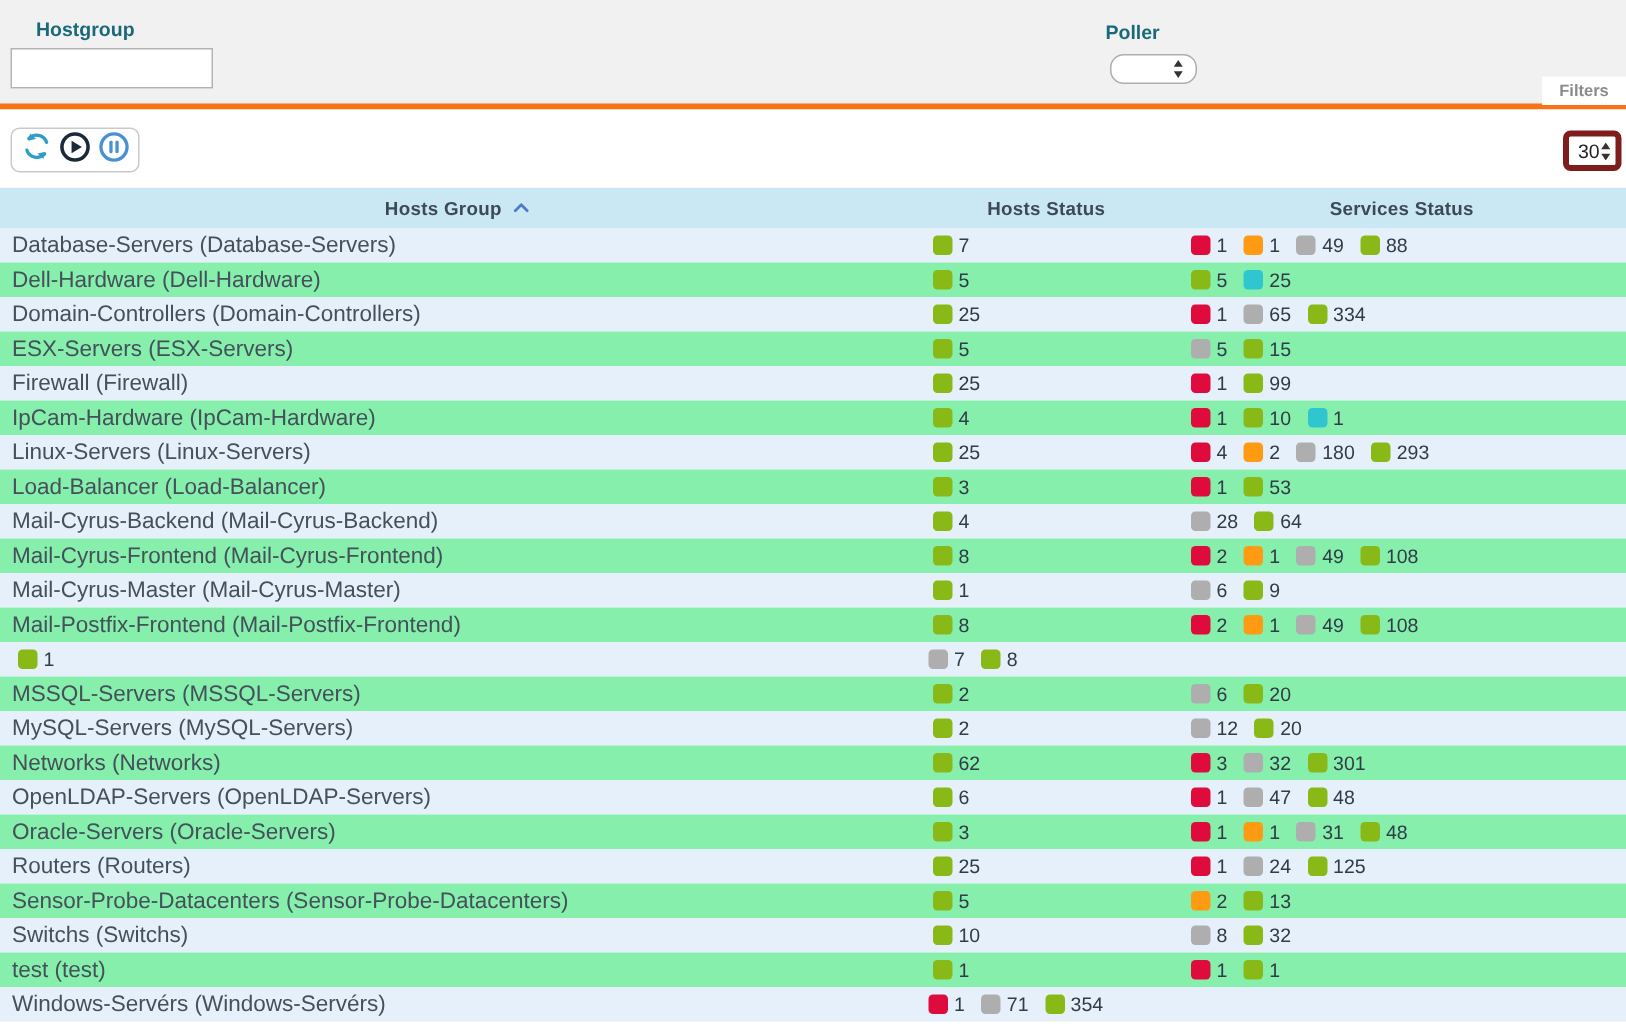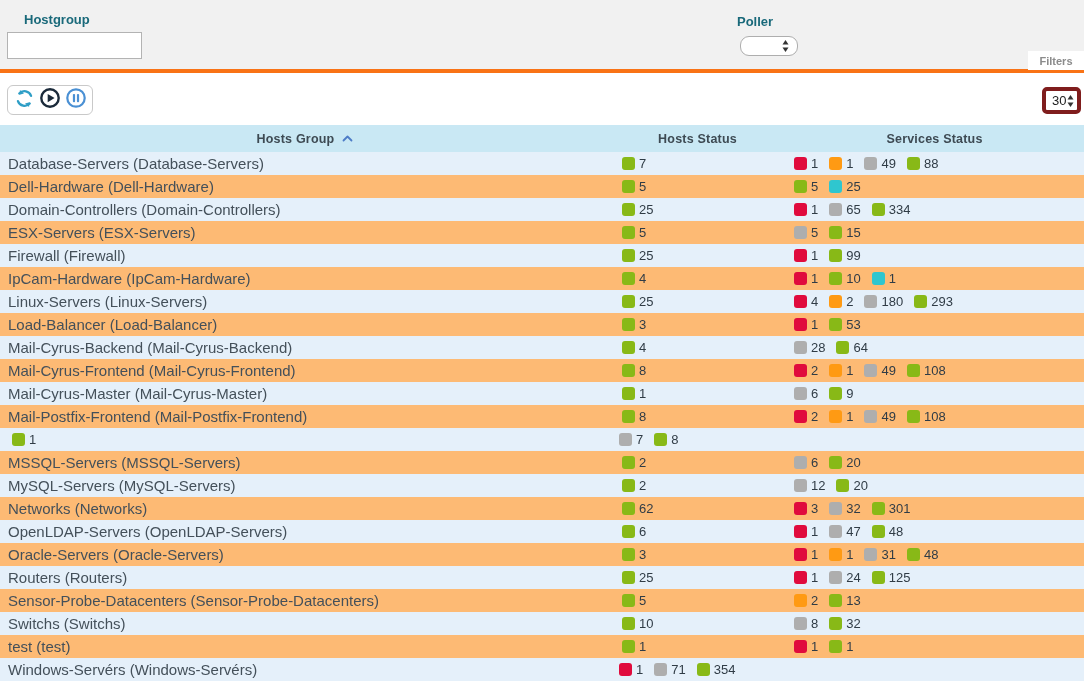--- a/index.html
+++ b/index.html
@@ -123,21 +123,21 @@
     text-align: center;
     display: flex;
     align-items: center;
     justify-content: center;
     gap: 8px;
     height: 100%;
     cursor: pointer;
   }
   .tr { height: 23px; align-items: center; }
   .tr.odd  { background: #e5f0fa; }
-  .tr.even { background: #fdba74; }
+  .tr.even { background: #86efac; }
   .td { display: flex; align-items: center; height: 100%; }
   .td.name {
     padding-left: 8px;
     font-size: 15px;
     color: #44505a;
     cursor: pointer;
     white-space: nowrap;
   }
   .td.hosts    { padding-left: 12px; }
   .td.services { padding-left: 9px; }

